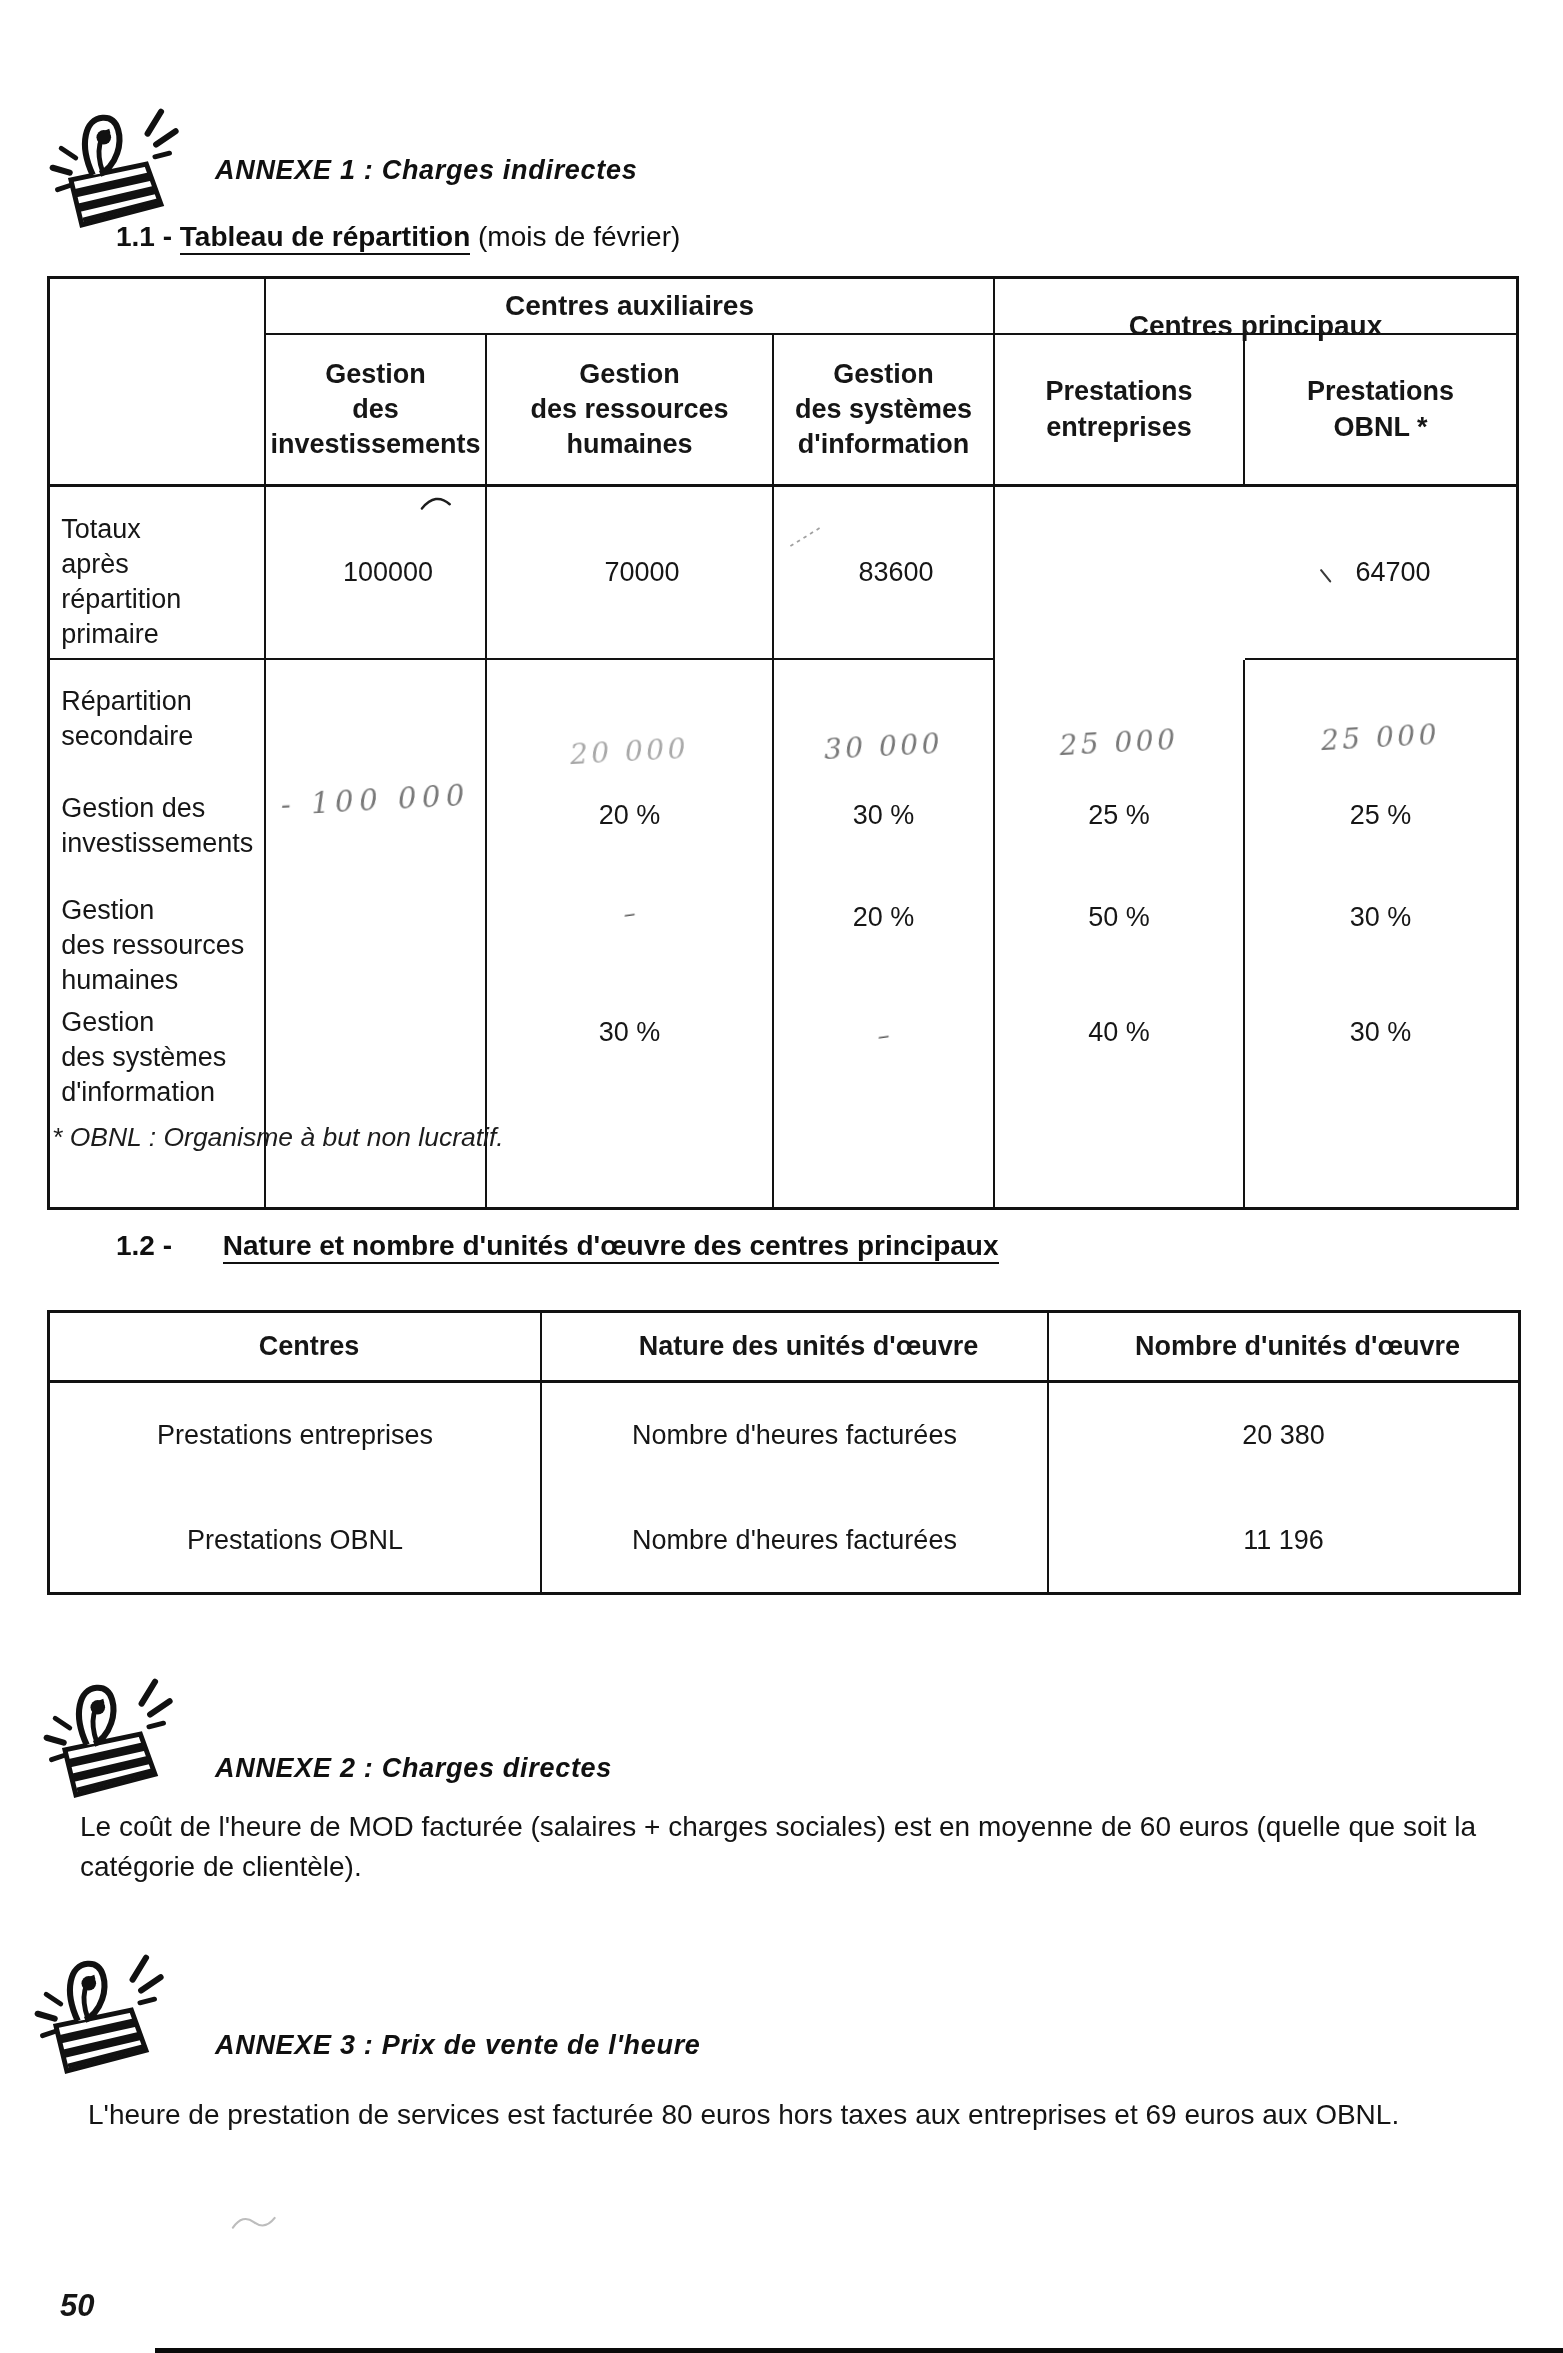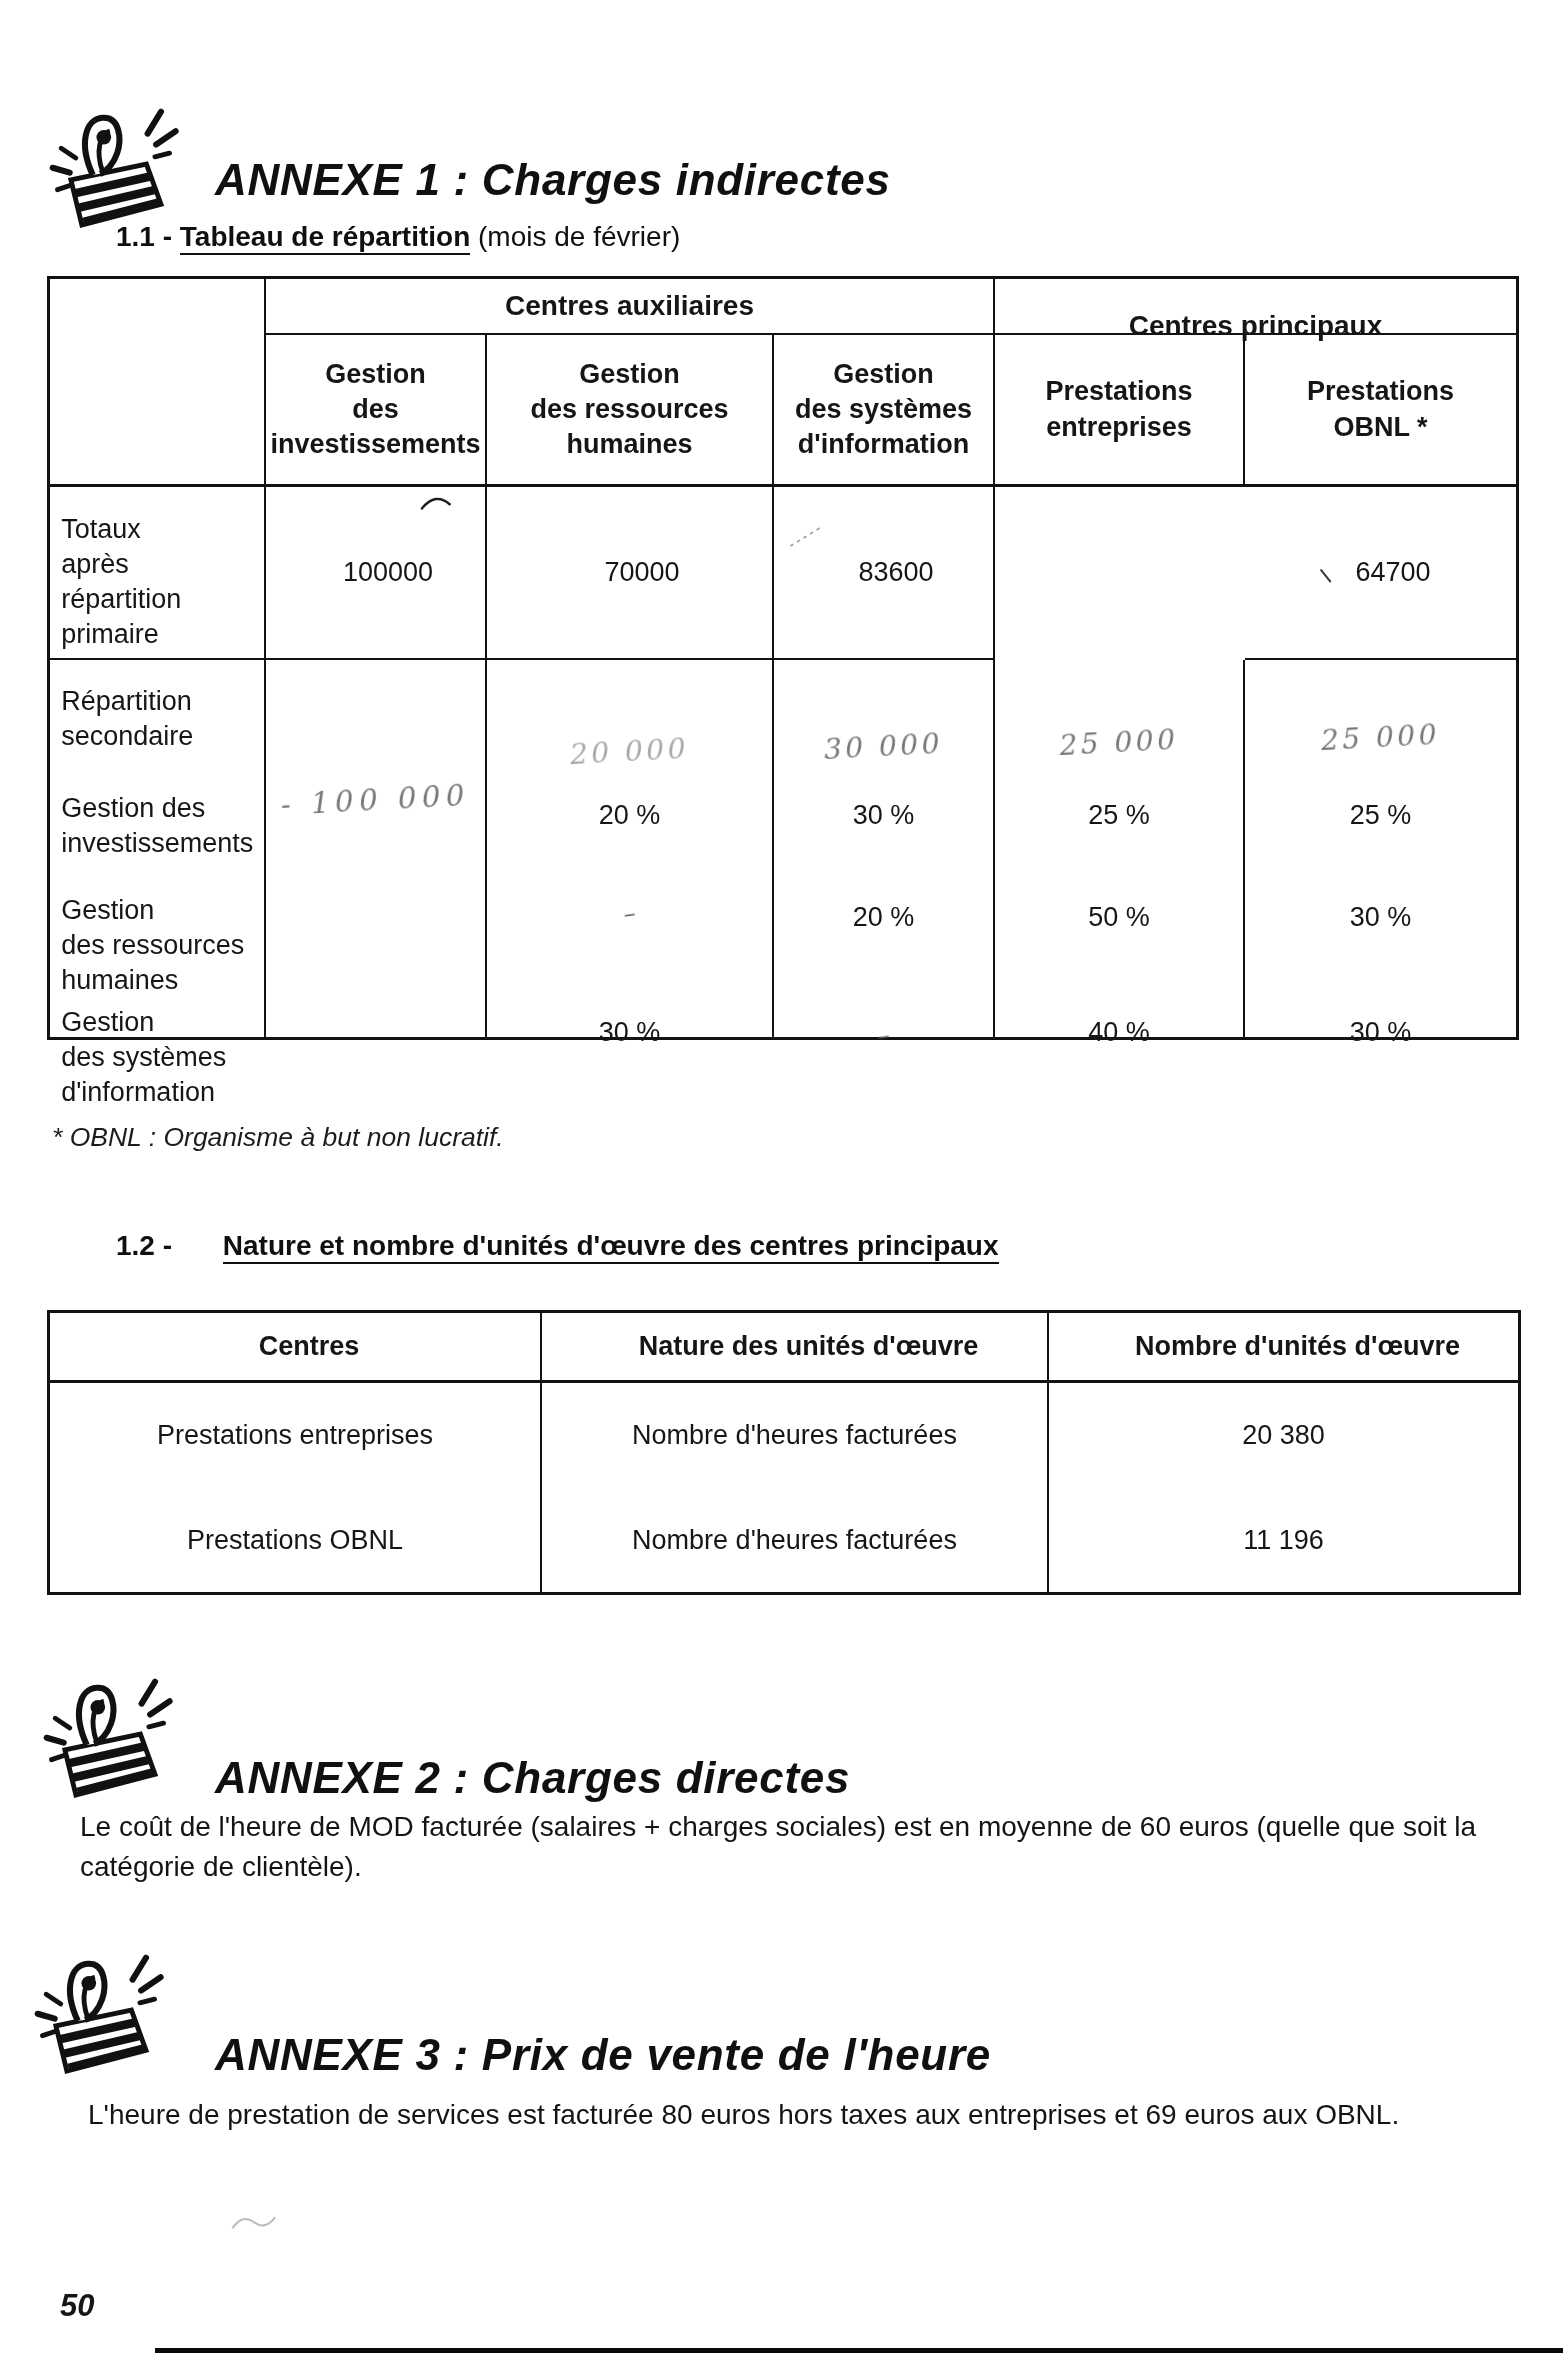--- a/index.html
+++ b/index.html
@@ -5,31 +5,31 @@
   * { margin:0; padding:0; box-sizing:border-box; }
   html,body { background:#e8e8e8; }
   .page {
     position:relative; width:1564px; height:2354px; background:#ffffff;
     font-family:"Liberation Sans", sans-serif; color:#161616; overflow:hidden;
   }
   .abs { position:absolute; }
   .ml { white-space:pre-line; }
 
   
-  .annexe-title { font-size:44px; font-weight:bold; font-style:italic; letter-spacing:0.7px; color:#101010; }
+  .annexe-title { font-size:27px; font-weight:bold; font-style:italic; letter-spacing:0.7px; color:#101010; }
   .sec-head { font-size:28px; color:#101010; }
   .sec-head .num { font-weight:bold;margin-left:43px; }
   .sec-head .utitle { font-weight:bold; border-bottom:2.8px solid #101010; padding-bottom:1.4px; }
   .footnote { font-size:26.5px; font-style:italic; color:#1c1c1c; }
   .para { font-size:28px; line-height:1.42; color:#141414; }
   .pagenum { font-size:31px; font-weight:bold; font-style:italic; }
 
   
   .table1 {
-    position:absolute; left:47px; top:276px; width:1472px; height:764px;
+    position:absolute; left:47px; top:276px; width:1472px; height:934px;
     border:3.5px solid #121212; display:grid;
     grid-template-columns:216px 221px 287px 221px 250px 1fr;
     grid-template-rows:56px 152px 173px 1fr;
   }
   .cell { position:relative; border-right:2.1px solid #121212; }
   .br0 { border-right:none; }
   .bb3 { border-bottom:2.1px solid #121212; }
   .bb4 { border-bottom:2.8px solid #121212;padding-left:25px; }
   .bb5 { border-bottom:3.5px solid #121212; }
   .cc { display:flex; align-items:center; justify-content:center; text-align:center; }

